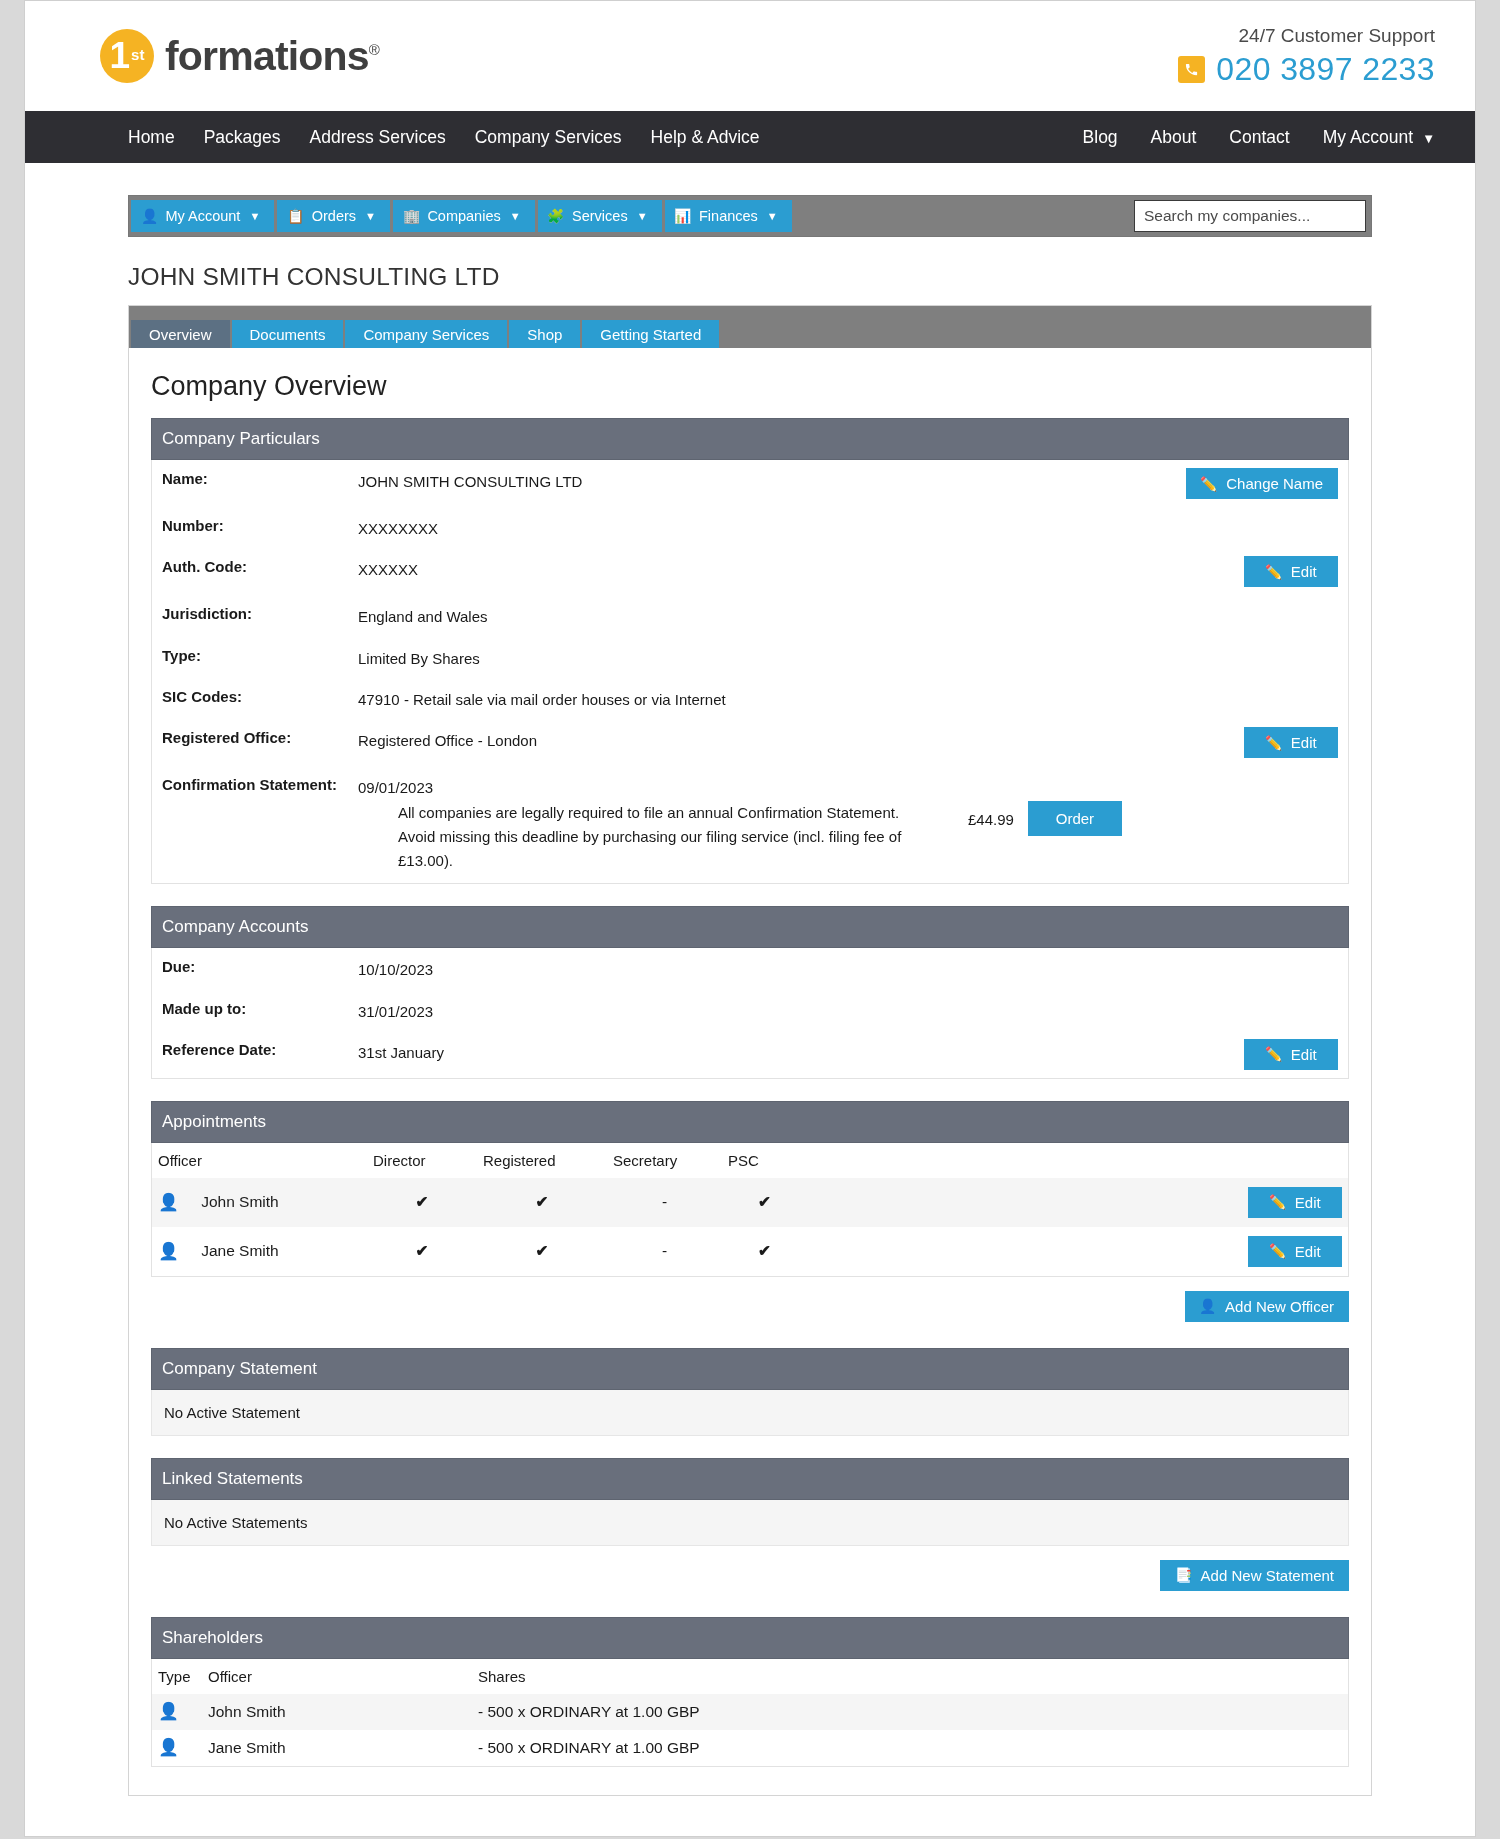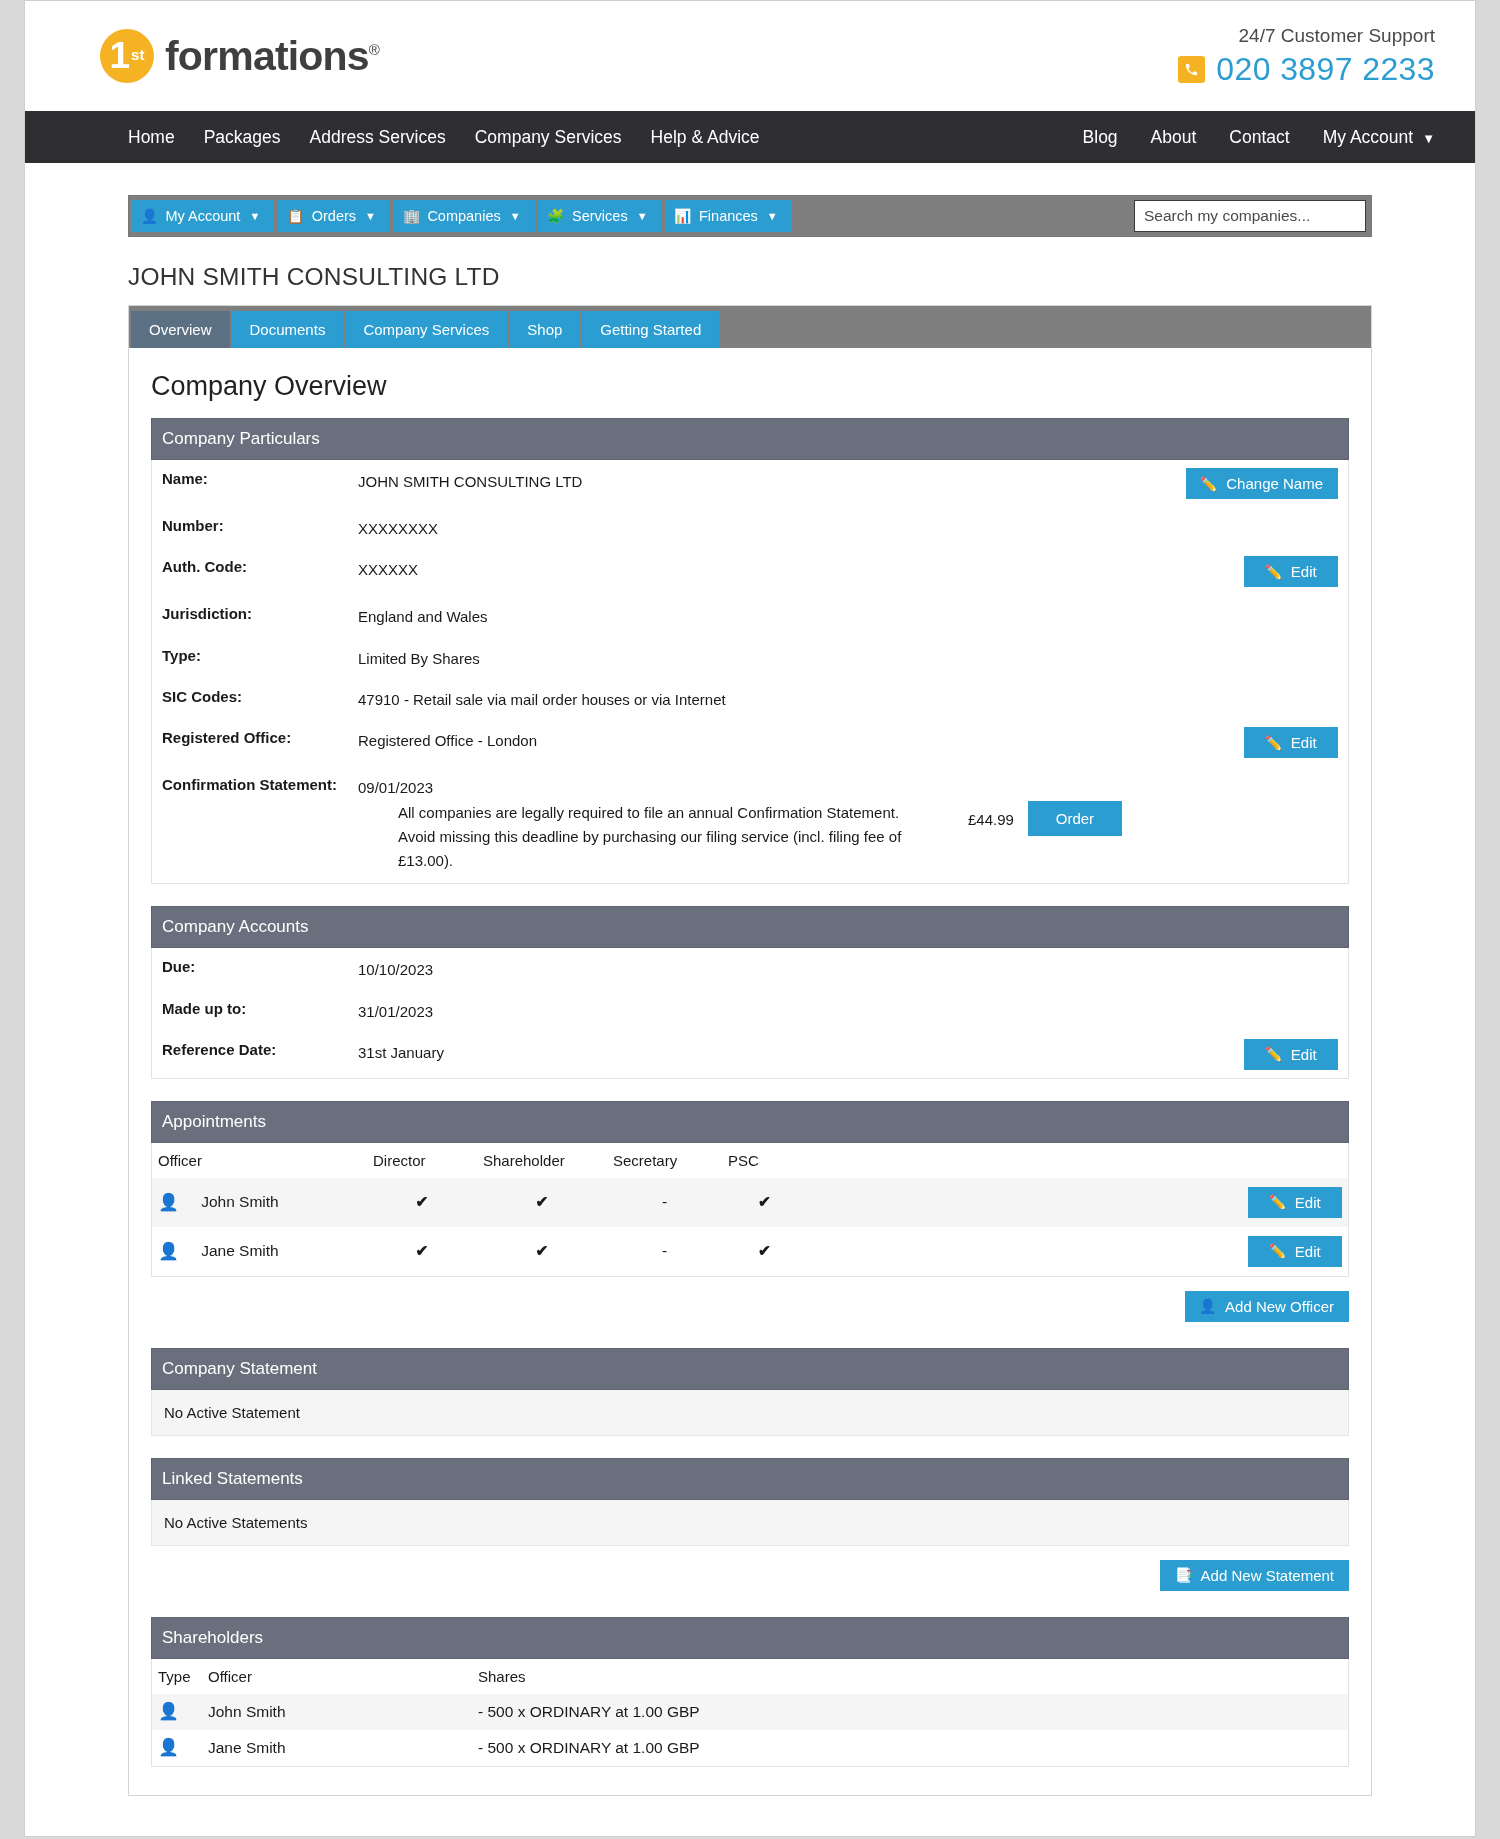--- a/index.html
+++ b/index.html
@@ -139,21 +139,21 @@
     background: #7f7f7f;
     height: 42px;
     display: flex;
     align-items: flex-end;
     padding: 0 0 0 2px;
   }
   .tab {
     background: #2b9dd1;
     color: #fff;
     font-size: 15px;
-    height: 37px;
+    height: 28px;
     display: flex; align-items: center;
     padding: 0 18px;
     margin-right: 2px;
     cursor: pointer;
     white-space: nowrap;
   }
   .tab.active { background: #5c7083; }
 
   .panel-body { padding: 14px 22px 0 22px; }
   .overview-title {
@@ -459,21 +459,21 @@
         </div>
 
         <div class="section">
           <div class="section-head">Appointments</div>
           <div class="section-body">
             <table class="data">
               <thead>
                 <tr>
                   <th style="width:215px;">Officer</th>
                   <th class="center" style="width:110px;">Director</th>
-                  <th class="center" style="width:130px;">Shareholder</th>
+                  <th class="center" style="width:130px;">Registered</th>
                   <th class="center" style="width:115px;">Secretary</th>
                   <th class="center" style="width:85px;">PSC</th>
                   <th></th>
                 </tr>
               </thead>
               <tbody>
                 <tr class="alt">
                   <td>
                     <div class="officer-cell">
                       <span class="avatar-ico">👤</span>

